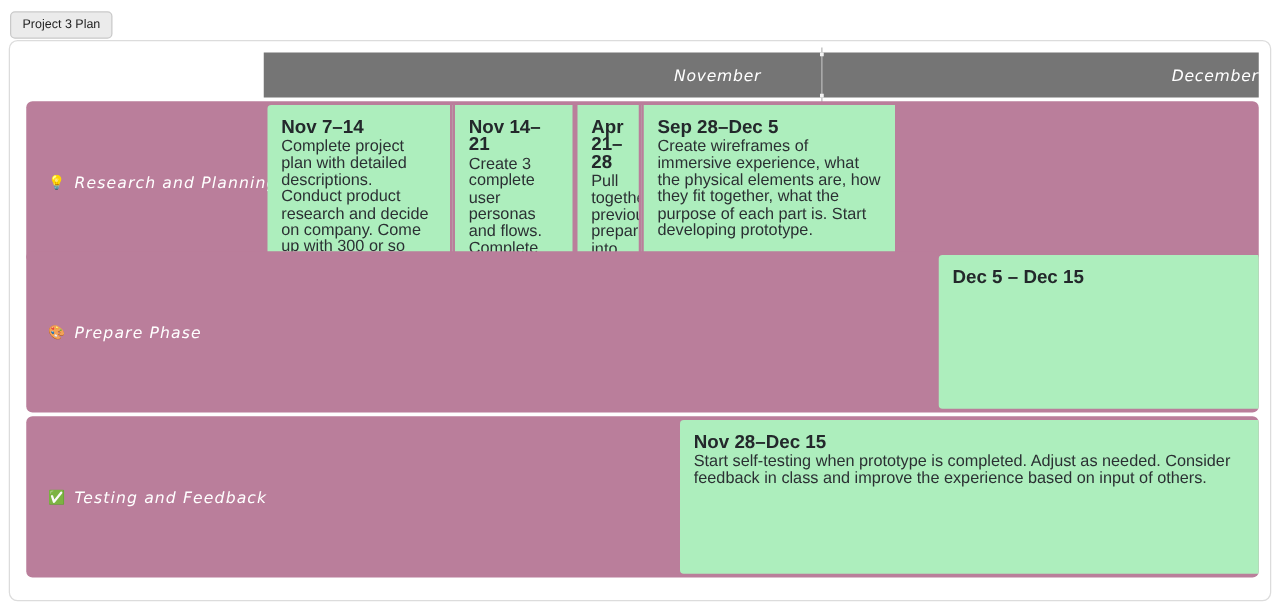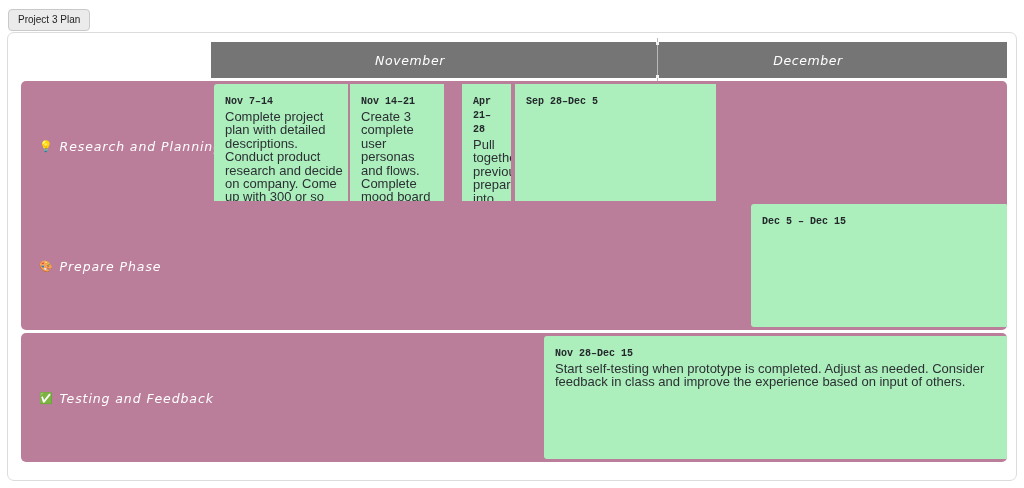--- a/index.html
+++ b/index.html
@@ -54,21 +54,21 @@
     top: 9px;
     width: 796px;
     height: 36px;
     background: #757575;
     display: flex;
   }
   .month-cell {
     flex: 1 1 0;
     display: flex;
     align-items: center;
-    justify-content: center;
+    justify-content: flex-end;
     color: #ffffff;
     font-size: 12.5px;
     font-style: italic;
     letter-spacing: 0.6px;
     font-family: "DejaVu Sans", sans-serif;
   }
   .month-divider {
     position: absolute;
     left: 446px;
     top: -4px;
@@ -132,26 +132,26 @@
     background: #adeebd;
     box-sizing: border-box;
     padding: 11px 11px 8px 11px;
     overflow: hidden;
     border-left: 2px solid #ba7e9b;
     border-right: 2px solid #ba7e9b;
   }
   .task-card.first { border-left: none; border-top-left-radius: 3px; border-bottom-left-radius: 3px;}
   .task-card.last  { border-right: none; }
   .task-title {
-    font-size: 10px;
+    font-size: 15px;
     font-weight: bold;
     color: #23282b;
     line-height: 14px;
     margin-bottom: 1px;
-    font-family: Liberation Mono, monospace;
+    font-family: Liberation Sans, sans-serif;
   }
   .task-desc {
     font-size: 13px;
     color: #2b3033;
     line-height: 13.4px;
     font-family: "Liberation Sans", sans-serif;
   }
 </style>
 </head>
 <body>
@@ -176,32 +176,33 @@
     <div class="row-label">
       <span class="row-emoji">💡</span>
       <span>Research and Planning</span>
     </div>
 
     <div class="task-card first" style="left:193px; width:148px;">
       <div class="task-title">Nov 7–14</div>
       <div class="task-desc">Complete project plan with detailed descriptions. Conduct product research and decide on company. Come up with 300 or so word pitch to clarify and introduce the project.</div>
     </div>
 
-    <div class="task-card" style="left:327px; width:98px;">
+    <div class="task-card" style="left:341px; width:98px;">
       <div class="task-title">Nov 14–21</div>
       <div class="task-desc">Create 3 complete user personas and flows. Complete mood board with image, color, type, and inspo.</div>
     </div>
 
     <div class="task-card" style="left:439px; width:53px;">
       <div class="task-title">Apr 21–28</div>
       <div class="task-desc">Pull together previous preparation into style tile and make sure to include components.</div>
     </div>
 
     <div class="task-card last" style="left:492px; width:203px;">
       <div class="task-title">Sep 28–Dec 5</div>
+      <div class="task-desc">Create wireframes of immersive experience, what the physical elements are, how they fit together, what the purpose of each part is. Start developing prototype.</div>
     </div>
   </div>
 
   <div class="gantt-row" id="row-1">
     <div class="row-label">
       <span class="row-emoji">🎨</span>
       <span>Prepare Phase</span>
     </div>
 
     <div class="task-card first last" style="left:698px; width:288px; border-top-right-radius:3px; border-bottom-right-radius:3px;margin-left:32px;">

